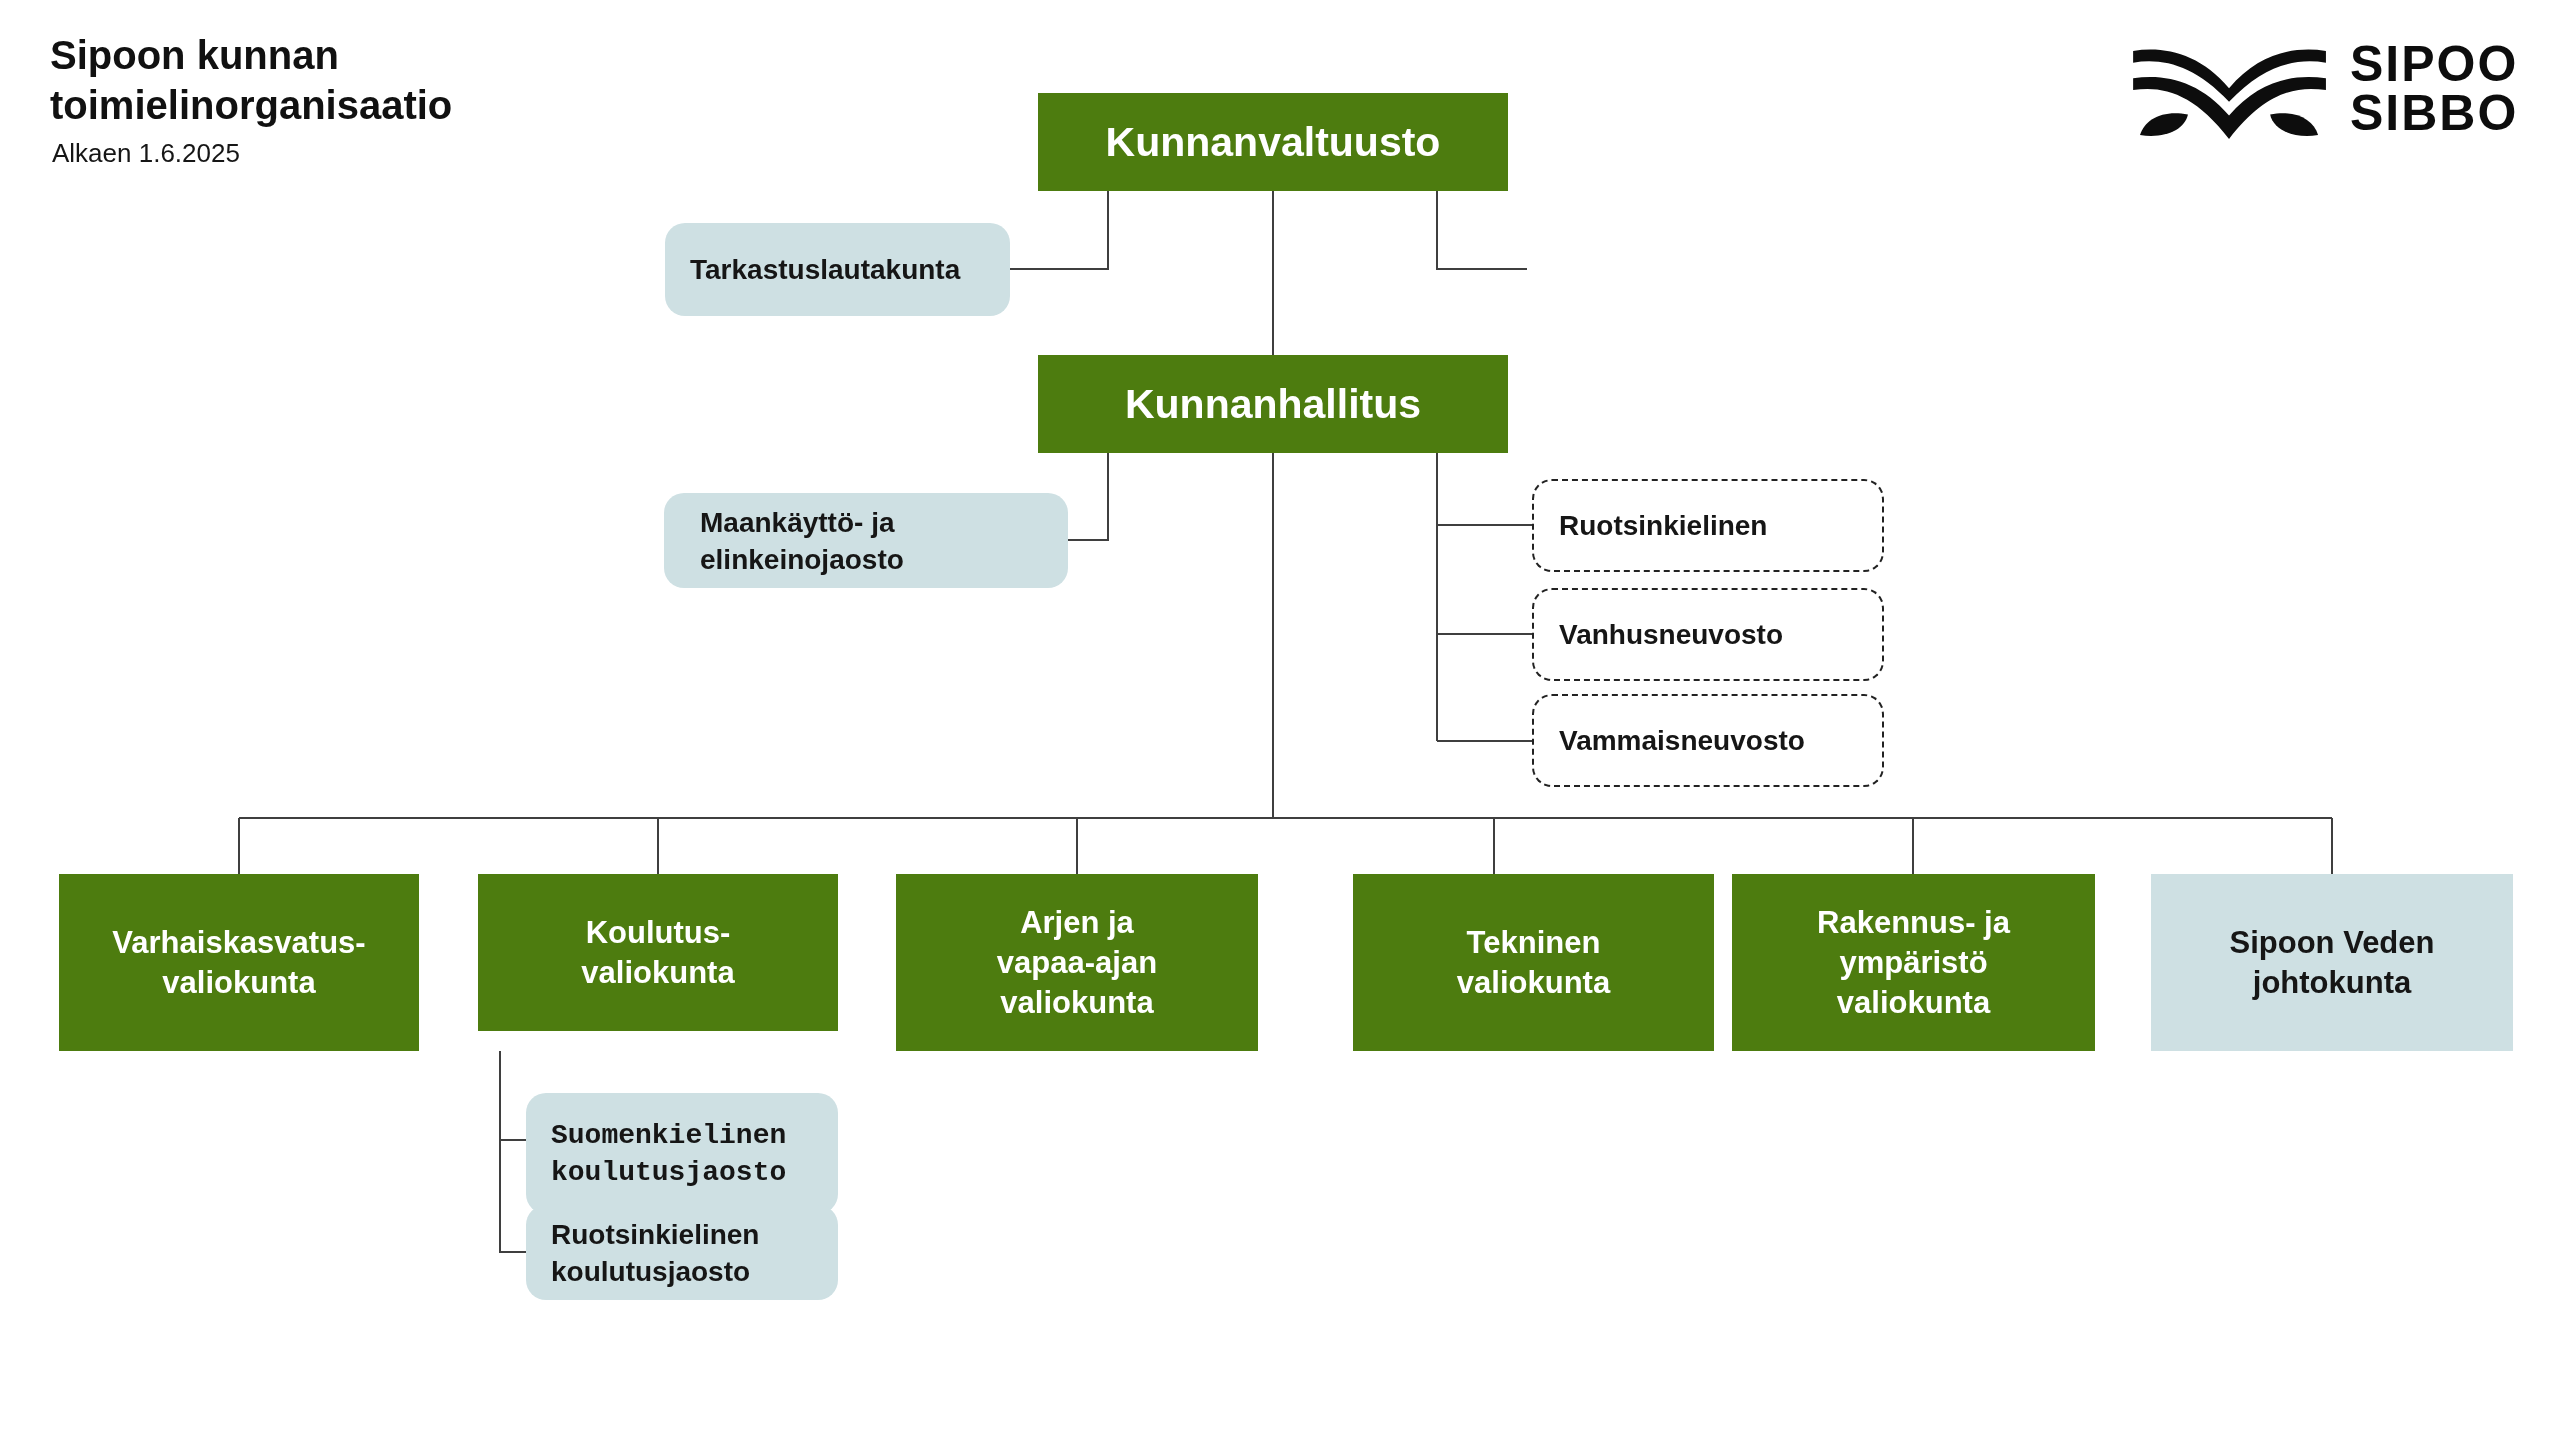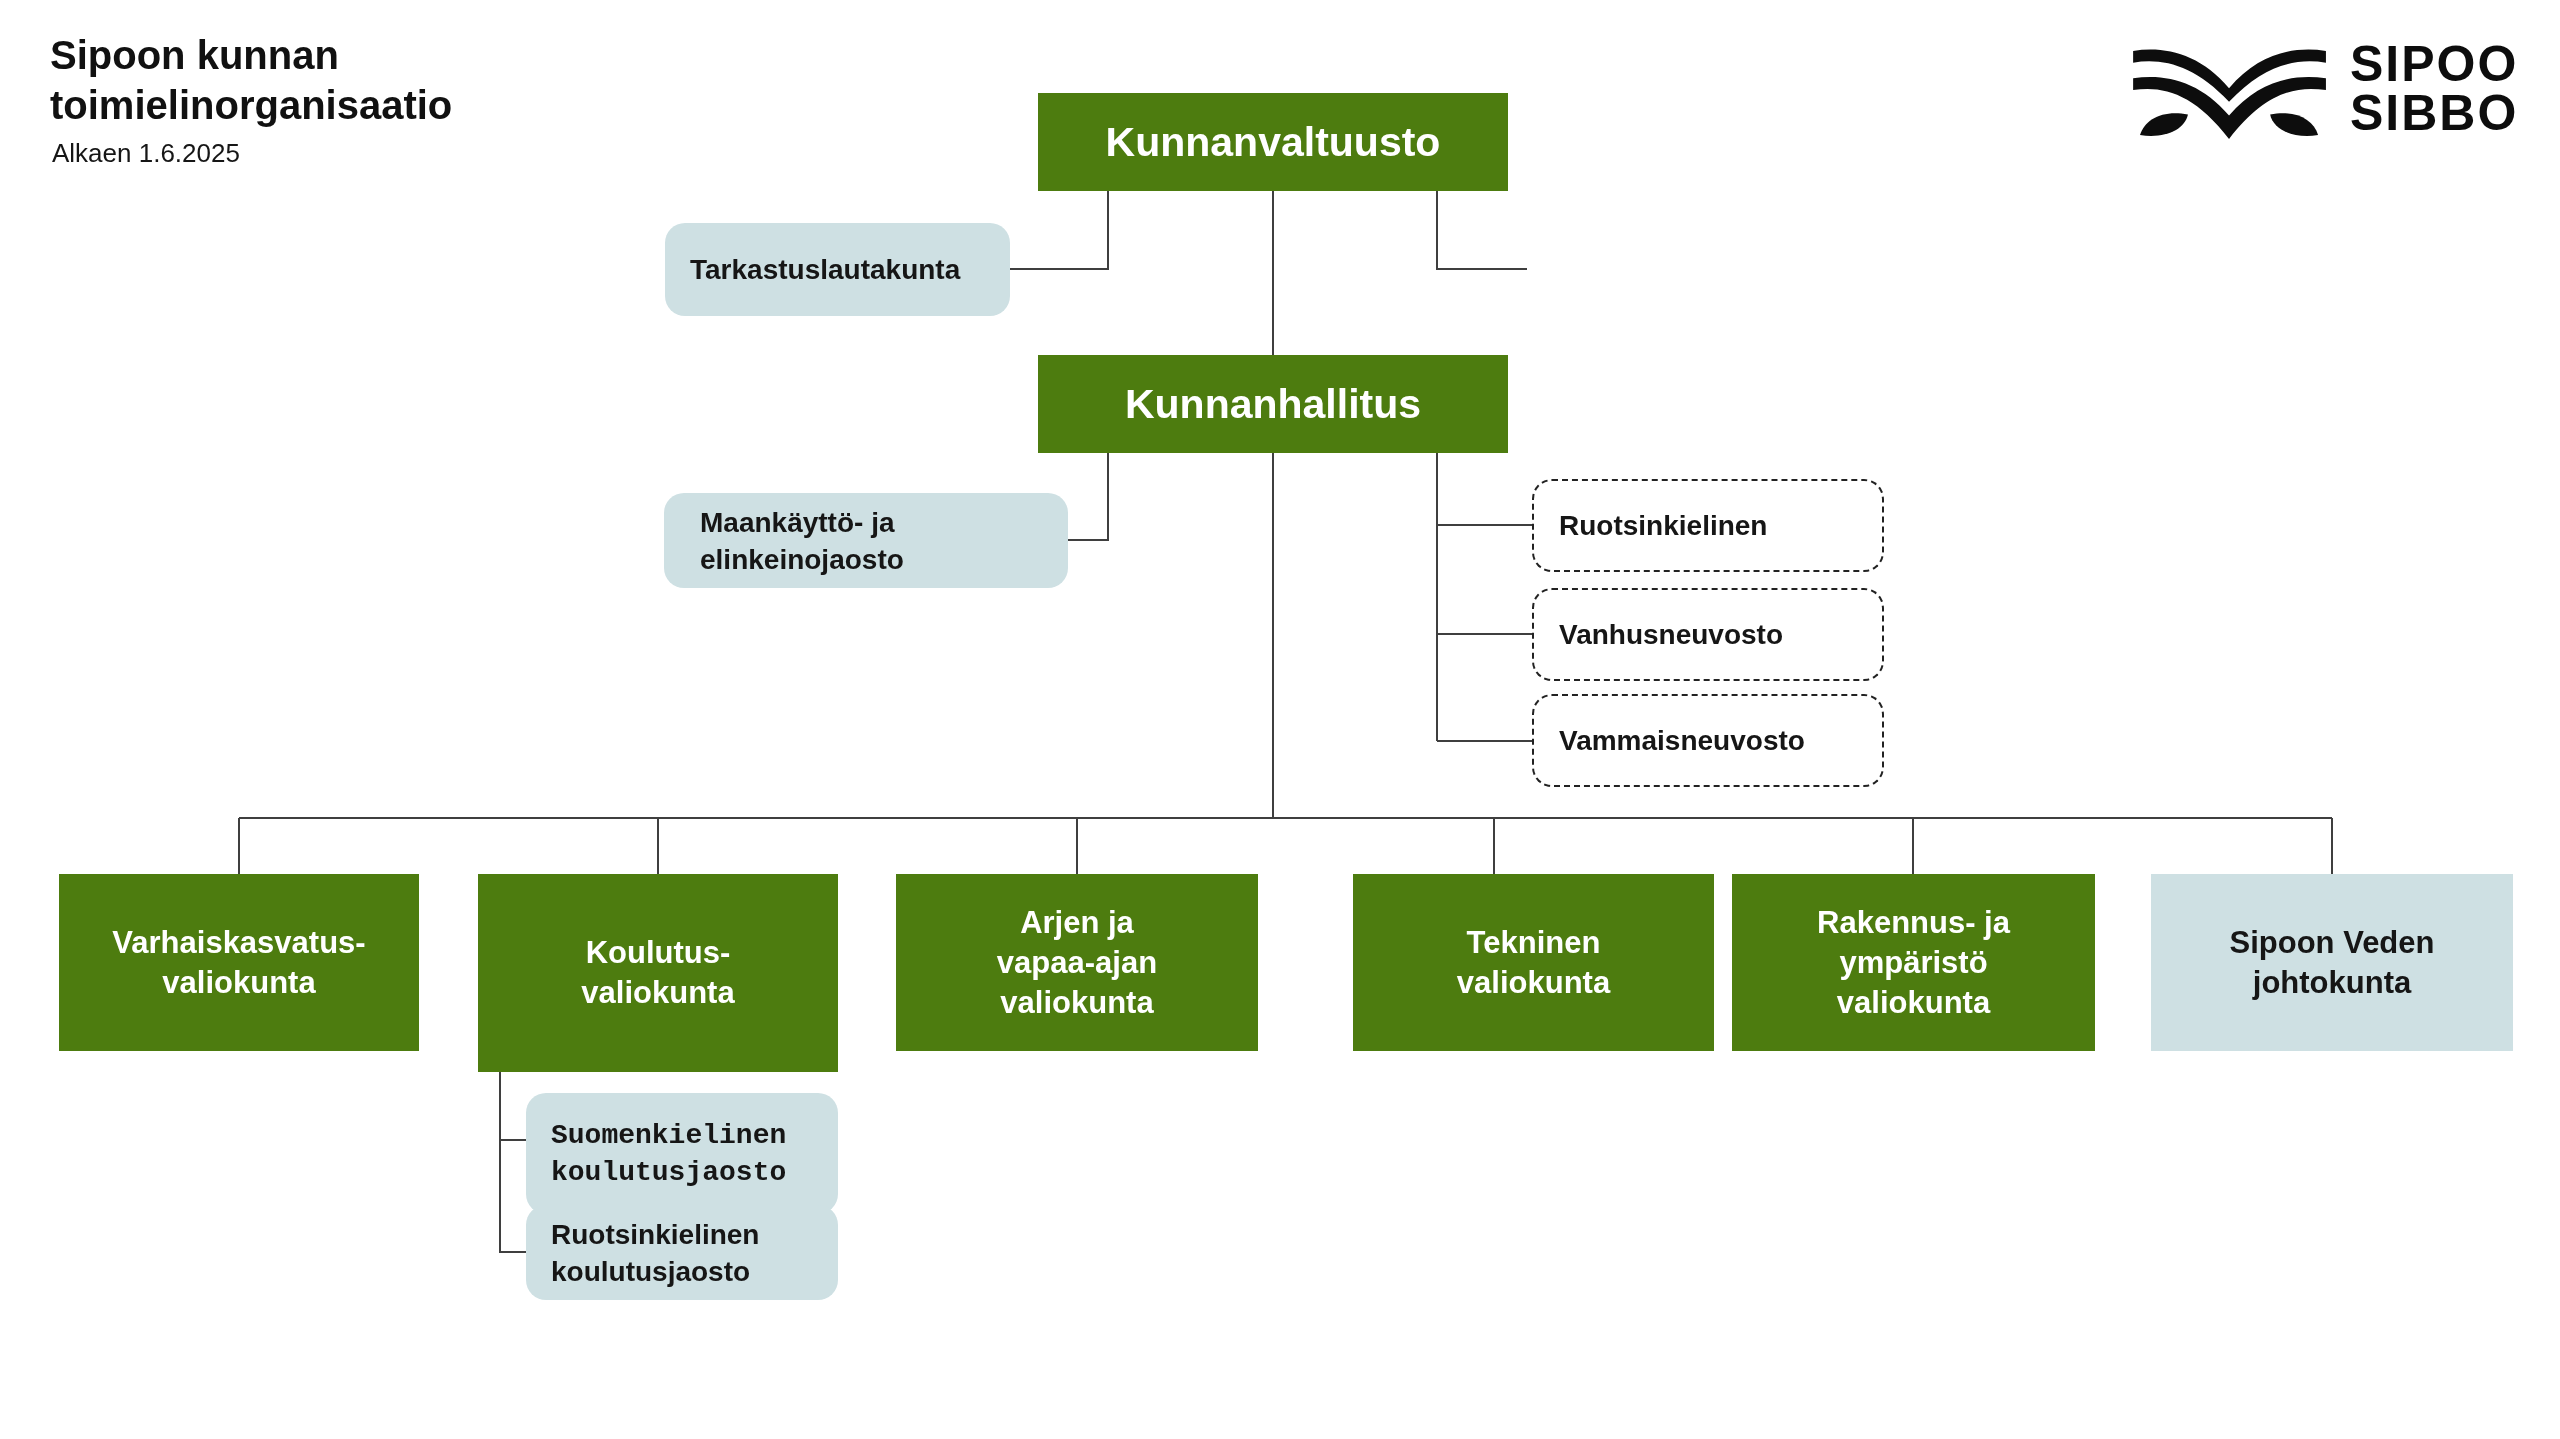--- a/index.html
+++ b/index.html
@@ -55,21 +55,21 @@
   #tark{left:665px; top:223px;width:345px;height:93px;}
   #kesk{left:1527px;top:223px;width:346px;height:93px;}
   
   #kh  {left:1038px;top:355px;width:470px;height:98px;}
   #maan{left:664px; top:493px;width:404px;height:95px;padding-left:36px;}
   #nuor{left:1532px;top:479px;width:352px;height:93px;}
   #vanh{left:1532px;top:588px;width:352px;height:93px;}
   #vamm{left:1532px;top:694px;width:352px;height:93px;}
   
   #varh{left:59px;  top:874px;width:360px;height:177px;}
-  #koul{left:478px; top:874px;width:360px;height:198px;}
+  #koul{left:478px; top:874px;width:360px;height:157px;}
   #arje{left:896px; top:874px;width:362px;height:177px;}
   #tekn{left:1314px;top:874px;width:361px;height:177px;margin-left:39px;}
   #rake{left:1732px;top:874px;width:363px;height:177px;}
   #sipv{left:2151px;top:874px;width:362px;height:177px;}
   
   #suom{left:526px;top:1093px;width:312px;height:121px;font-family:Liberation Mono, monospace;}
   #ruot{left:526px;top:1205px;width:312px;height:95px;}
 </style>
 </head>
 <body>

